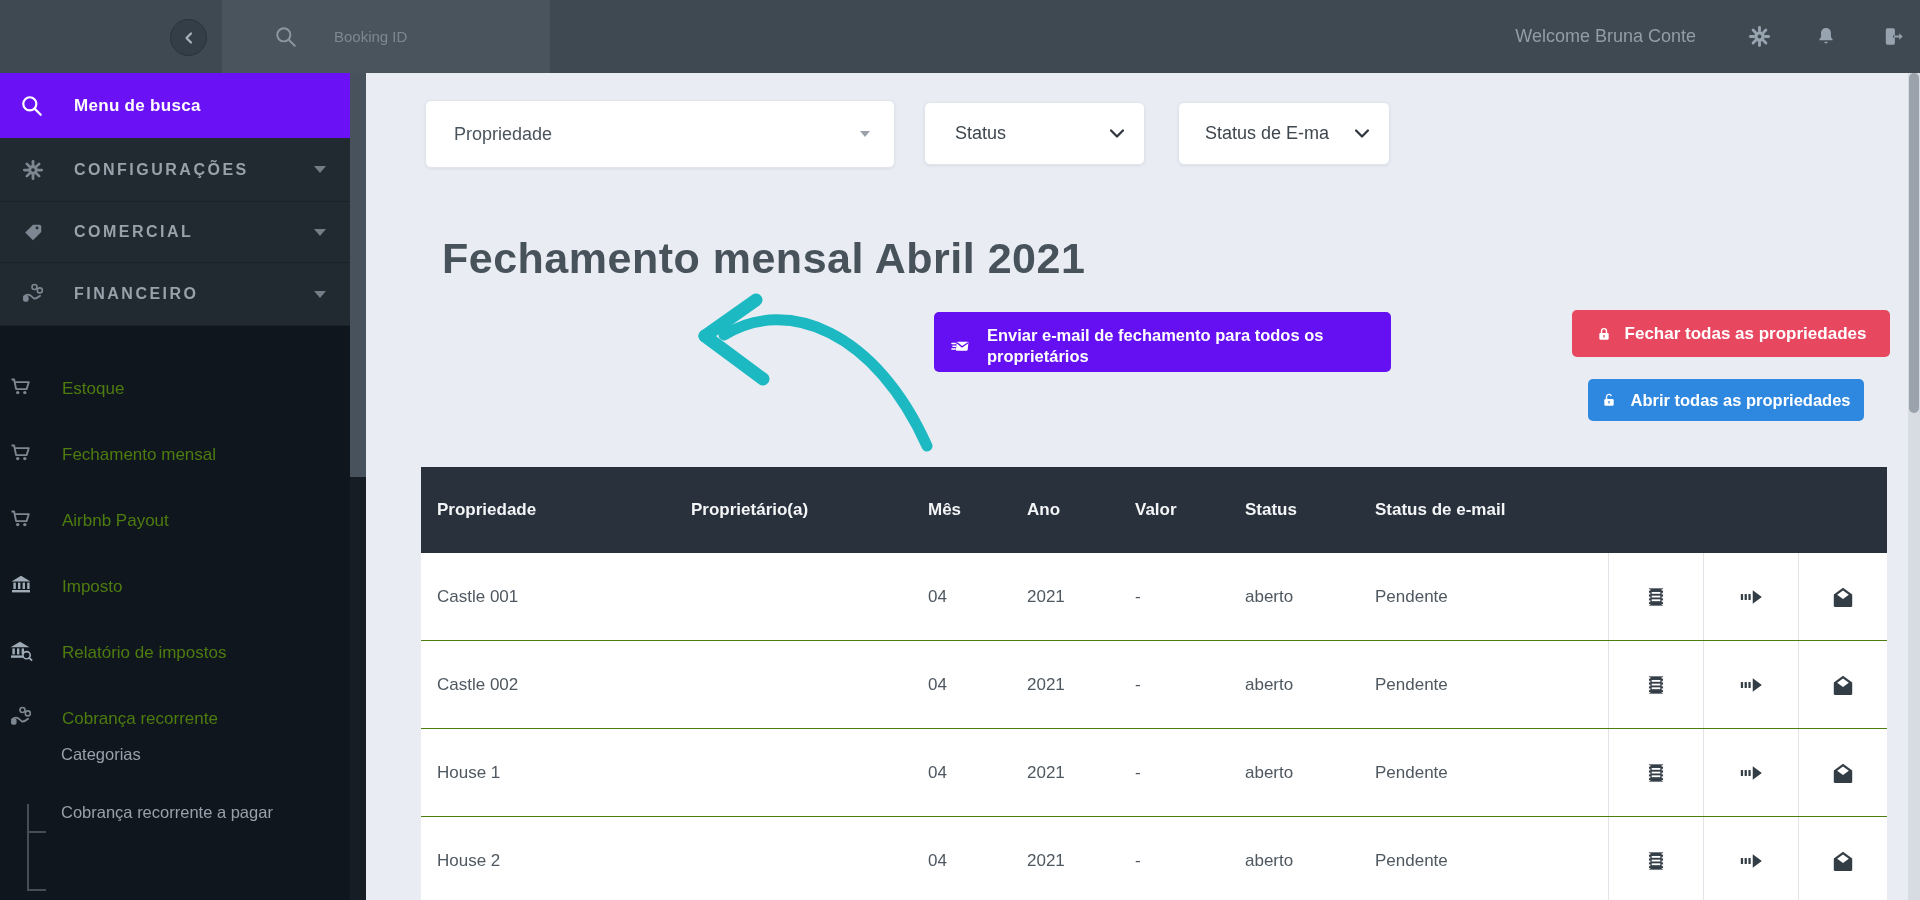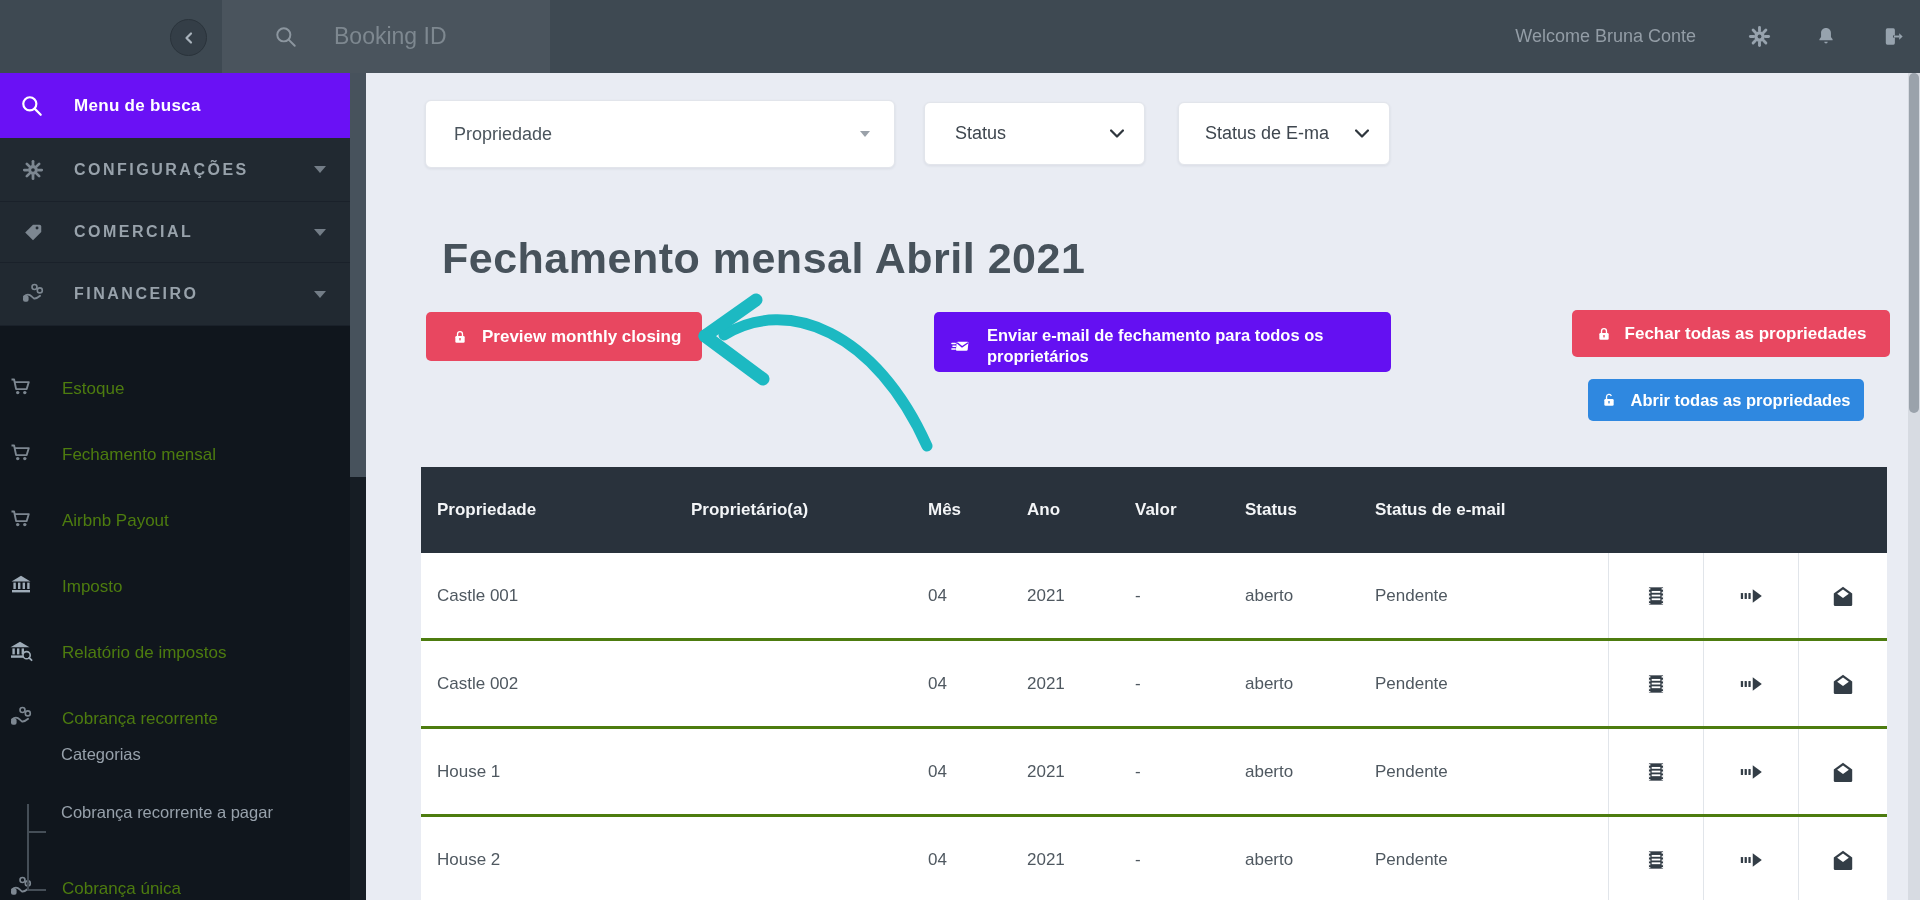--- a/index.html
+++ b/index.html
@@ -8,21 +8,21 @@
 
   
   .topbar { position:absolute; left:0; top:0; width:1920px; height:73px; background:#3E4952; }
   .logo-panel { position:absolute; left:0; top:0; width:190px; height:73px; background:#fff; display:flex; align-items:center; justify-content:center; }
   .logo-inner { display:flex; align-items:center; gap:5px; }
   .logo-text-wrap { display:flex; flex-direction:column; line-height:1; }
   .logo-brand { font-size:24px; font-weight:bold; color:#1d1d1d; letter-spacing:1px; }
   .logo-tag { font-size:6.5px; color:#8a8f95; letter-spacing:.4px; margin-top:2px; }
   .collapse-btn { position:absolute; left:170px; top:19px; width:37px; height:37px; border-radius:50%; background:#343E47; border:1px solid #2a333b; display:flex; align-items:center; justify-content:center; color:#A9B3BC; z-index:5; cursor:pointer; }
   .search-panel { position:absolute; left:222px; top:0; width:328px; height:73px; background:#4A545D; display:flex; align-items:center; padding-left:52px; gap:36px; }
-  .search-panel input { background:transparent; border:none; outline:none; font-size:23px; color:#e5e5e5; width:200px; font-family:"Liberation Sans",sans-serif; }
+  .search-panel input { background:transparent; border:none; outline:none; font-size:15px; color:#e5e5e5; width:200px; font-family:"Liberation Sans",sans-serif; }
   .search-panel input::placeholder { color:#7E8890; }
   .topbar-right { position:absolute; right:16px; top:0; height:73px; display:flex; align-items:center; gap:44px; }
   .welcome { font-size:18px; color:#939DA6; margin-right:8px; }
   .tb-icon { color:#97A3AE; display:flex; cursor:pointer; }
 
   
   .sidebar { position:absolute; left:0; top:73px; width:350px; height:827px; background:#10161D; }
   .side-search { height:65px; background:#6A11F5; display:flex; align-items:center; padding-left:20px; gap:30px; color:#fff; cursor:pointer; }
   .side-search .lbl { font-size:17px; font-weight:bold; letter-spacing:.3px; }
   .side-section { height:64px; background:#212931; border-bottom:1px solid #1A212A; display:flex; align-items:center; padding:0 24px 0 20px; gap:28px; cursor:pointer; }
@@ -55,21 +55,21 @@
   .btn-send { left:568px; top:239px; width:457px; height:60px; background:#6410F2; font-size:16.5px; gap:16px; padding:8px 18px 0 16px; text-align:left; line-height:1.3; }
   .btn-close-all { left:1206px; top:237px; width:318px; height:47px; background:#E84760; font-size:17px; gap:13px; justify-content:center; }
   .btn-open-all { left:1222px; top:306px; width:276px; height:42px; background:#2F88E0; font-size:16.5px; gap:13px; justify-content:center; }
 
   .annot-arrow { position:absolute; left:324px; top:207px; pointer-events:none; }
 
   
   .table { position:absolute; left:55px; top:394px; width:1466px; height:433px; background:#fff; }
   .trow { display:grid; grid-template-columns:254px 237px 99px 108px 110px 130px 249px 95px 95px 89px; align-items:center; }
   .thead { height:86px; background:#29323C; color:#F3F5F7; font-weight:bold; font-size:17px; }
-  .tbody-row { height:88px; border-bottom:3px solid #4d7c0f; color:#4F5860; font-size:17px; background:#fff; }
+  .tbody-row { height:88px; border-bottom:1px solid #4d7c0f; color:#4F5860; font-size:17px; background:#fff; }
   .tcell { padding-left:16px; white-space:nowrap; overflow:hidden; }
   .icon-cell { height:100%; border-left:1px solid #E1E5EA; display:flex; align-items:center; justify-content:center; color:#333D46; cursor:pointer; }
 
   .page-scrollbar { position:absolute; right:0; top:73px; width:12px; height:827px; background:#D7DBE2; }
   .page-scroll-thumb { position:absolute; left:1px; top:0; width:10px; height:340px; background:#9AA2AB; border-radius:5px; }
 </style>
 </head>
 <body>
 
 <div class="stage">
@@ -260,31 +260,20 @@
     </div>
 
     <div class="side-subitem sub-cat">
       <span>Categorias</span>
     </div>
 
     <div class="side-subitem sub-pagar">
       <span>Cobrança recorrente a pagar</span>
     </div>
 
-    <div class="side-item" style="height:58px">
-      <span class="side-icon">
-        <svg width="24" height="24" viewBox="0 0 24 24">
-            <circle cx="13.5" cy="5" r="2.5" fill="none" stroke="currentColor" stroke-width="1.6"></circle>
-            <circle cx="18.8" cy="8.4" r="2.5" fill="none" stroke="currentColor" stroke-width="1.6"></circle>
-            <path d="M3 14.5c2.6-2.4 5.6-2.2 7.9.2l1.8 1.6c2 .7 4.8-1.1 6.4-2.5" fill="none" stroke="currentColor" stroke-width="1.8" stroke-linecap="round"></path>
-            <rect x="2" y="13.4" width="5.6" height="6.4" rx="2" fill="currentColor"></rect>
-          </svg>
-      </span>
-      <span>Cobrança única</span>
-    </div>
   </div>
 
   <div class="side-scrollbar">
     <div class="side-scroll-thumb"></div>
   </div>
 
   <div class="main">
 
     <div class="card f-property">
       <span class="lbl">Propriedade</span>
@@ -300,28 +289,20 @@
 
     <div class="card f-select f-email">
       <span class="lbl">Status de E-ma</span>
       <svg width="14" height="9" viewBox="0 0 13 8">
           <polyline points="1,1.2 6.5,6.8 12,1.2" fill="none" stroke="#2F363D" stroke-width="2.1" stroke-linecap="round" stroke-linejoin="round"></polyline>
         </svg>
     </div>
 
     <div class="page-title">Fechamento mensal Abril 2021</div>
 
-    <button class="btn btn-preview">
-      <svg width="16" height="18" viewBox="0 0 24 24">
-          <rect x="5" y="10.5" width="14" height="10" rx="1.8" fill="#fff"></rect>
-          <path d="M8.3 10.5V7.6a3.7 3.7 0 0 1 7.4 0v2.9" fill="none" stroke="#fff" stroke-width="2"></path>
-          <rect x="11" y="13.5" width="2" height="3.6" fill="#E84760"></rect>
-        </svg>
-      <span>Preview monthly closing</span>
-    </button>
 
     <button class="btn btn-send">
       <svg width="24" height="24" viewBox="0 0 24 24">
           <g transform="skewX(-6)">
             <rect x="8.5" y="7" width="13.5" height="10.5" rx="1.4" fill="#fff"></rect>
             <polyline points="9,8.2 15.2,13 21.6,8.2" fill="none" stroke="#6410F2" stroke-width="1.5"></polyline>
           </g>
           <g stroke="#fff" stroke-width="1.7" stroke-linecap="round">
             <line x1="2.2" y1="9" x2="6" y2="9"></line>
             <line x1="3.4" y1="12.2" x2="6.2" y2="12.2"></line>

